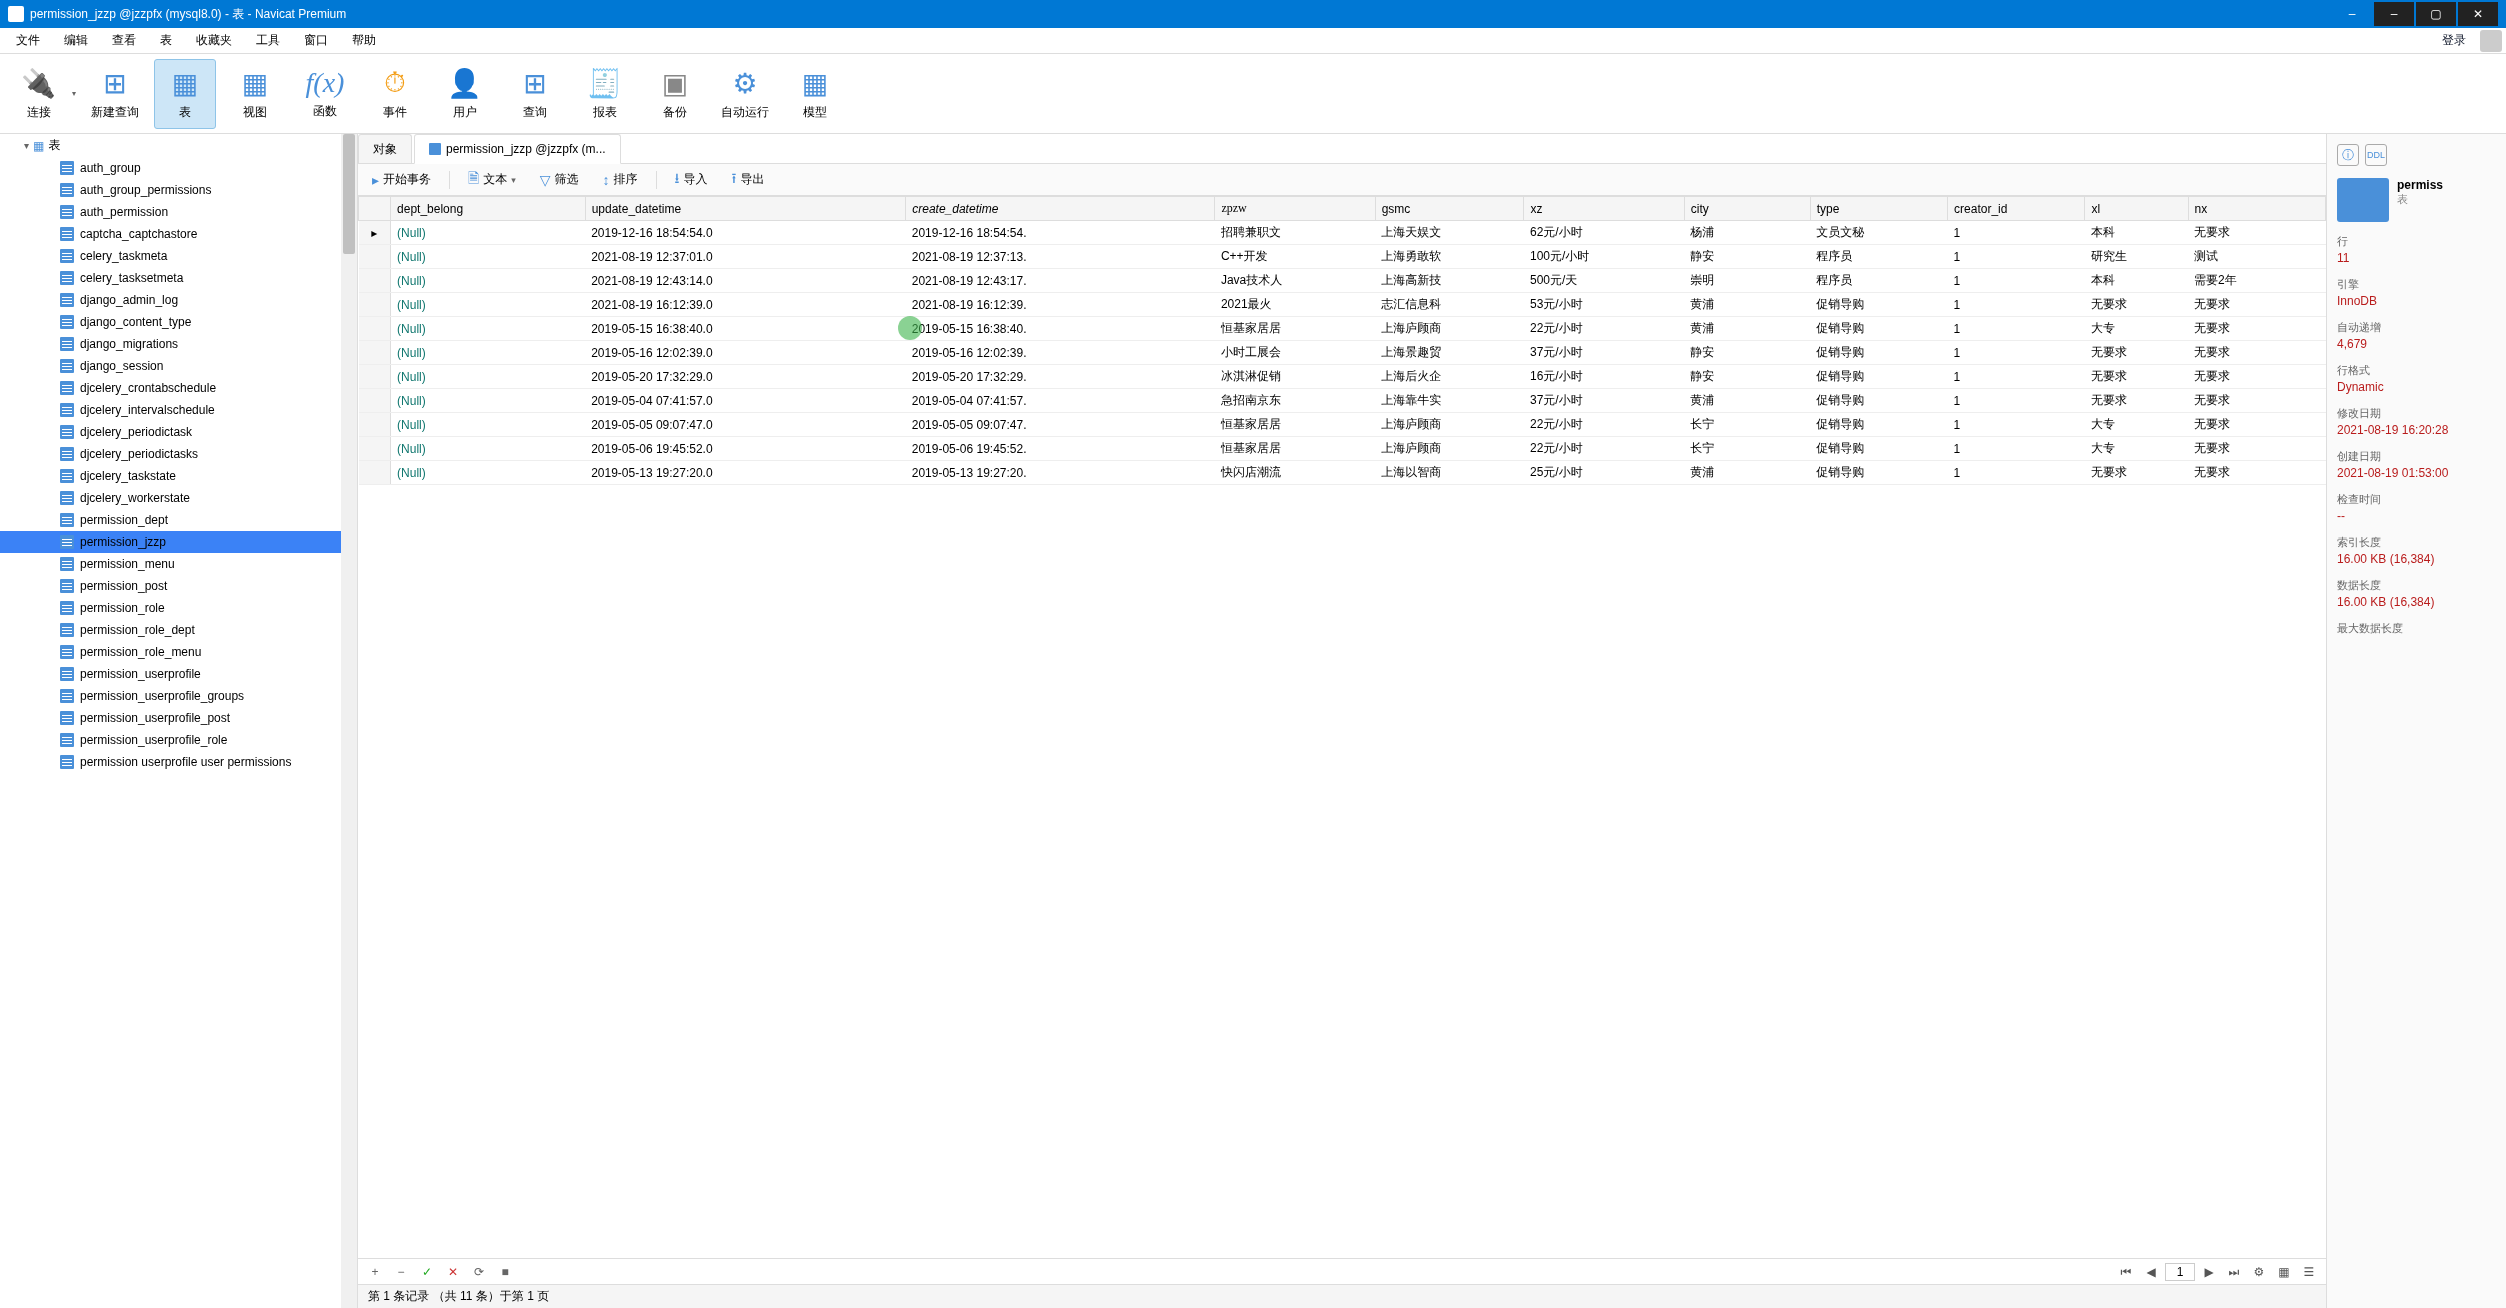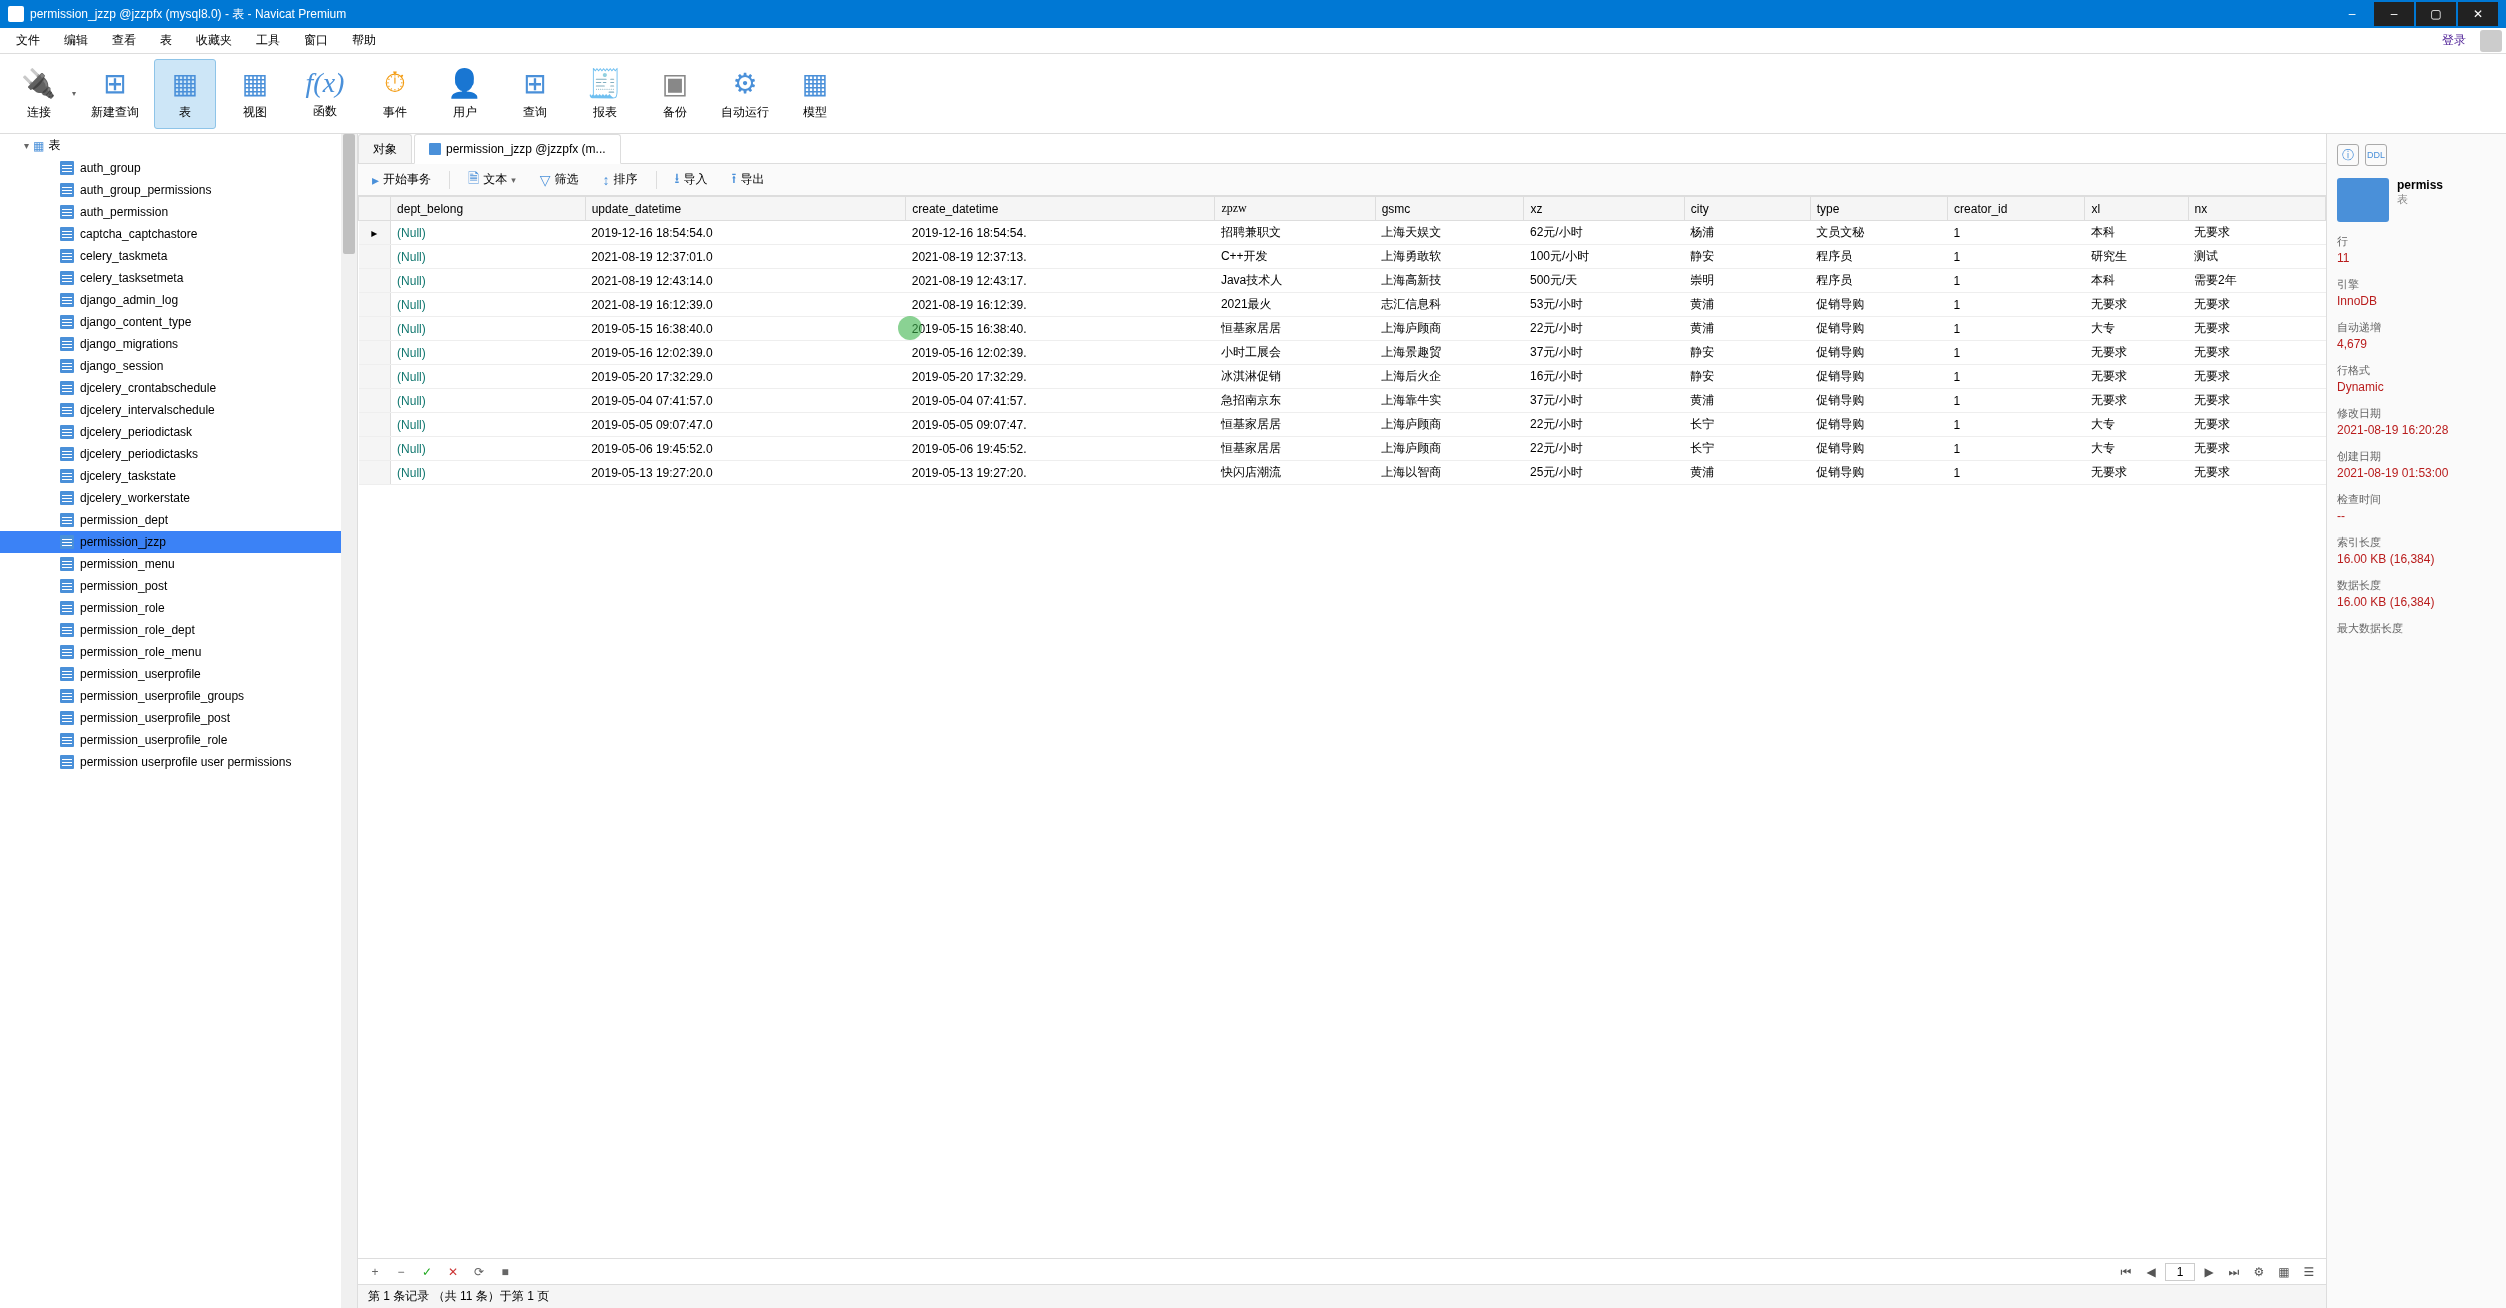--- a/index.html
+++ b/index.html
@@ -6,21 +6,21 @@
 body { background:#333; display:flex; flex-direction:column; height:100vh; overflow:hidden; }
 .titlebar { background:#0078d4; color:#fff; height:28px; display:flex; align-items:center; padding:8px 8px; font-size:12px; }
 .titlebar .icon { width:16px; height:16px; background:#fff; margin-right:6px; border-radius:2px; }
 .titlebar .title { flex:1; }
 .titlebar .wbtns { display:flex; gap:2px; }
 .titlebar .wbtn { width:40px; height:24px; display:flex; align-items:center; justify-content:center; color:#fff; cursor:pointer; }
 .titlebar .wbtn.dark { background:#222; }
 .menubar { background:#fff; height:26px; display:flex; align-items:center; padding:0 4px; border-bottom:1px solid #ddd; }
 .menubar .mitem { padding:3px 12px; cursor:pointer; }
 .menubar .spacer { flex:1; }
-.menubar .login { padding:3px 8px; color:#4c1d95; cursor:pointer; }
+.menubar .login { padding:3px 8px; color:#0f172a; cursor:pointer; }
 .menubar .avatar { width:22px; height:22px; border-radius:3px; background:#ccc; margin-left:6px; }
 .ribbon { background:#fff; height:80px; display:flex; align-items:center; padding:0 8px; border-bottom:1px solid #ddd; gap:8px; }
 .ritem { display:flex; flex-direction:column; align-items:center; justify-content:center; width:62px; height:70px; cursor:pointer; border-radius:3px; }
 .ritem.active { background:#cde6f7; border:1px solid #8ec4e8; }
 .ritem .ricon { font-size:28px; color:#4a90d9; margin-bottom:4px; }
 .ritem .ricon.orange { color:#f39c12; }
 .ritem .ricon.gray { color:#888; }
 .ritem .rlabel { font-size:12px; }
 .drop { font-size:8px; color:#666; margin-left:-6px; align-self:center; }
 .maincontent { flex:1; display:flex; background:#fff; overflow:hidden; }
@@ -317,21 +317,21 @@
         </div>
     </div>
 
     <div class="grid">
       <table>
         <thead>
             <tr id="thead-row">
               <th class="rowmark"></th>
               <th style="width: 85px; margin-top: 20px;">dept_belong</th>
               <th style="width: 140px;">update_datetime</th>
-              <th style="width: 135px;">create_datetime</th>
+              <th style="width: 135px; font-style: italic;">create_datetime</th>
               <th style="width: 70px; font-family: Liberation Serif, serif;">zpzw</th>
               <th style="width: 65px;">gsmc</th>
               <th style="width: 70px;">xz</th>
               <th style="width: 55px;">city</th>
               <th style="width: 60px;">type</th>
               <th style="width: 60px;">creator_id</th>
               <th style="width: 45px;">xl</th>
               <th style="width: 60px;">nx</th>
             </tr>
           </thead>

